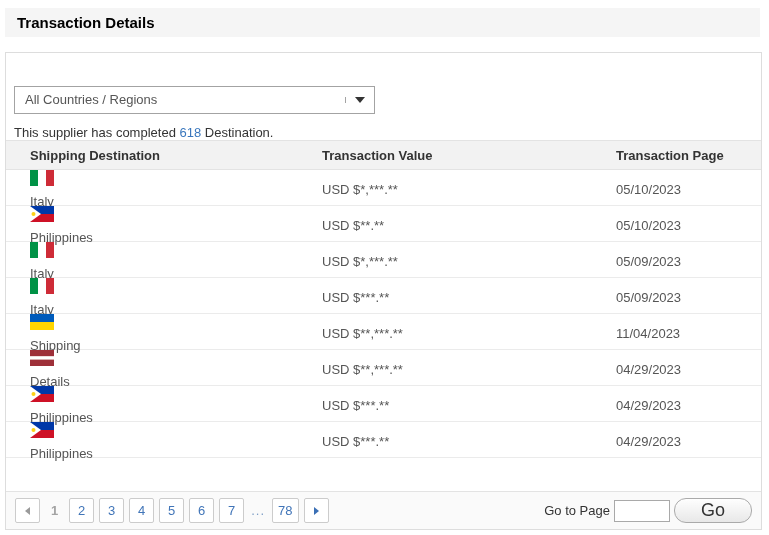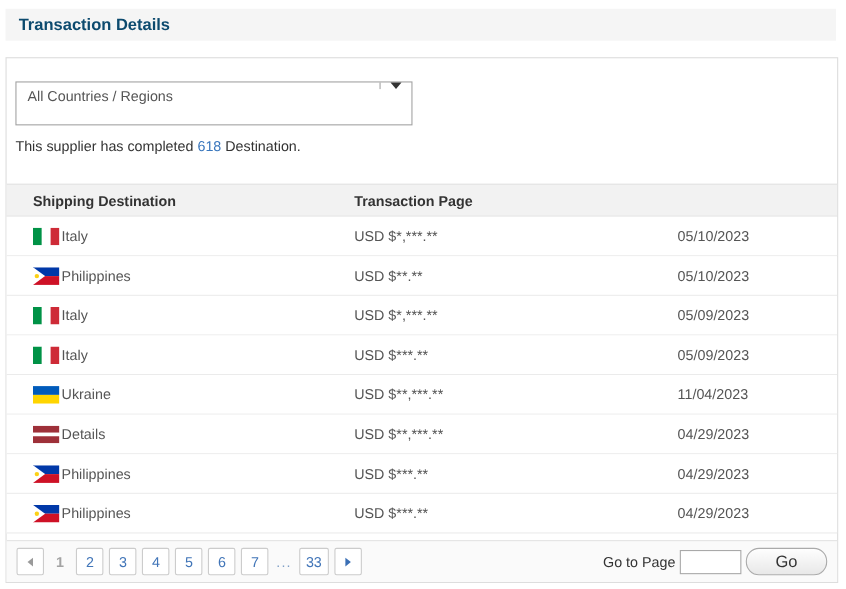--- a/index.html
+++ b/index.html
@@ -6,59 +6,59 @@
   html,body { margin:0; padding:0; }
   body {
     width:769px; height:535px; background:#fff; overflow:hidden;
     font-family:"Liberation Sans","DejaVu Sans",sans-serif;
     font-size:13px; color:#333;
   }
   .title-band {
     margin:8px 9px 0 5px; height:29px; background:#f5f5f5;
     display:flex; align-items:center; padding-left:12px;
   }
-  .title-band h1 { margin:0; font-size:15px; font-weight:bold; color:#0c4a6e; }
+  .title-band h1 { margin:0; font-size:15px; font-weight:bold; color:#000000; }
 
   .container {
     margin:15px 7px 0 5px; height:478px; border:1px solid #ddd;
     position:relative; background:#fff;
   }
 
   .filter-row { padding:21px 8px 0; }
   .dropdown {
-    width:361px; height:40px; border:1px solid #a3a3a3; background:#fff;
-    display:flex; align-items:flex-start; cursor:pointer;
+    width:361px; height:28px; border:1px solid #a3a3a3; background:#fff;
+    display:flex; align-items:center; cursor:pointer;margin-top:12px;
   }
   .dropdown-text { flex:1; line-height:26px; padding-left:10px; color:#555; }
   .dropdown-arrow-box {
     width:29px; border-left:1px solid #a3a3a3;
     display:flex; align-items:center; justify-content:center;
   }
   .caret-down {
     width:0; height:0; border-left:5px solid transparent;
     border-right:5px solid transparent; border-top:6px solid #333;
   }
 
   .summary { padding:11px 8px 0; color:#333; }
   .summary .count-link { color:#3a77bd; text-decoration:none; cursor:pointer;text-align:right; }
 
-  .tx-table { margin-top:27px; }
+  .tx-table { }
   .thead {
     display:grid; grid-template-columns:316px 294px 1fr;
     height:30px; align-items:center; background:#f2f2f2;
     border-top:1px solid #e3e3e3; border-bottom:1px solid #e3e3e3;
     font-weight:bold; color:#333;
   }
   .thead > div:first-child { padding-left:24px; }
   .trow {
     display:grid; grid-template-columns:316px 294px 1fr;
     height:36px; align-items:center; border-bottom:1px solid #ebebeb;
     color:#555; background:#fff;
   }
-  .trow .dest-cell { padding-left:24px; display:flex; align-items:flex-start; }
+  .trow .dest-cell { padding-left:24px; display:flex; align-items:flex-start;flex-direction:column; }
   .flag { width:24px; height:16px; flex:0 0 24px; margin-right:2px; }
   .flag svg { display:block; }
 
   .footer {
     position:absolute; left:0; right:0; bottom:0; height:38px;
     background:#fafafa; border-top:1px solid #e3e3e3;
     display:flex; align-items:center; justify-content:space-between;
     padding:0 9px;
   }
   .pagination { display:flex; align-items:center; gap:5px; }
@@ -80,21 +80,21 @@
   }
   .goto { display:flex; align-items:center; gap:4px; color:#333; }
   .goto-input {
     width:56px; height:22px; border:1px solid #a9a9a9; background:#fff;
     padding:0 4px; font-family:inherit; font-size:13px;
   }
   .go-button {
     height:25px; min-width:40px; padding:0 26px;
     border:1px solid #aaa; border-radius:12px;
     background:linear-gradient(#fefefe,#e8e8e8);
-    font-family:inherit; font-size:15px; color:#333; cursor:pointer;
+    font-family:inherit; font-size:18px; color:#333; cursor:pointer;
   }
 </style>
 </head>
 <body>
 
 <div class="title-band">
   <h1>Transaction Details</h1>
 </div>
 
 <div class="container">
@@ -108,20 +108,21 @@
     </div>
   </div>
 
   <div class="summary">
     <span>This supplier has completed </span><a class="count-link">618</a><span> Destination.</span>
   </div>
 
   <div class="tx-table">
     <div class="thead">
       <div>Shipping Destination</div>
+      <div>Transaction Value</div>
       <div>Transaction Page</div>
     </div>
     <div id="table-body">
         <div class="trow">
           <div class="dest-cell">
             <span class="flag">
               <svg width="24" height="16" viewBox="0 0 24 16">
                 <rect x="0" y="0" width="8" height="16" fill="#009246"></rect>
                 <rect x="8" y="0" width="8" height="16" fill="#ffffff"></rect>
                 <rect x="16" y="0" width="8" height="16" fill="#ce2b37"></rect>
@@ -176,21 +177,21 @@
           <div>05/09/2023</div>
         </div>
         <div class="trow">
           <div class="dest-cell">
             <span class="flag">
               <svg width="24" height="16" viewBox="0 0 24 16">
                 <rect x="0" y="0" width="24" height="8" fill="#005bbb"></rect>
                 <rect x="0" y="8" width="24" height="8" fill="#ffd500"></rect>
               </svg>
             </span>
-            <span>Ukraine</span>
+            <span>Shipping</span>
           </div>
           <div>USD $**,***.**</div>
           <div>11/04/2023</div>
         </div>
         <div class="trow">
           <div class="dest-cell">
             <span class="flag">
               <svg width="24" height="16" viewBox="0 0 24 16">
                 <rect x="0" y="0" width="24" height="6.4" fill="#9e3039"></rect>
                 <rect x="0" y="6.4" width="24" height="3.2" fill="#ffffff"></rect>
@@ -241,21 +242,21 @@
           <span class="tri-left"></span>
         </button>
         <span class="current-page">1</span>
         <button class="page-btn">2</button>
         <button class="page-btn">3</button>
         <button class="page-btn">4</button>
         <button class="page-btn">5</button>
         <button class="page-btn">6</button>
         <button class="page-btn">7</button>
         <span class="ellipsis">...</span>
-        <button class="page-btn">33</button>
+        <button class="page-btn">78</button>
         <button class="page-btn">
           <span class="tri-right"></span>
         </button>
       </div>
     <div class="goto">
       <span>Go to Page</span>
       <input class="goto-input" type="text" value="" style="">
       <button class="go-button">Go</button>
     </div>
   </div>

